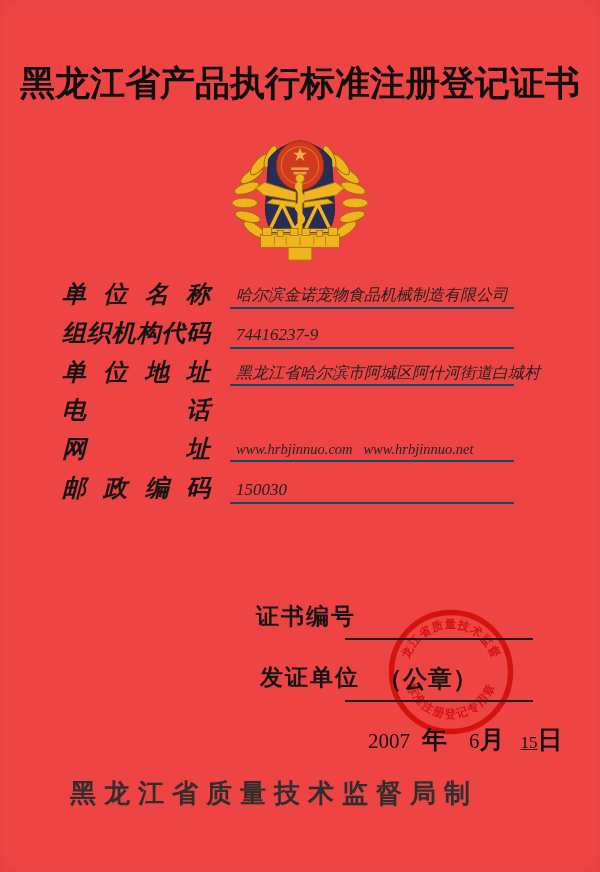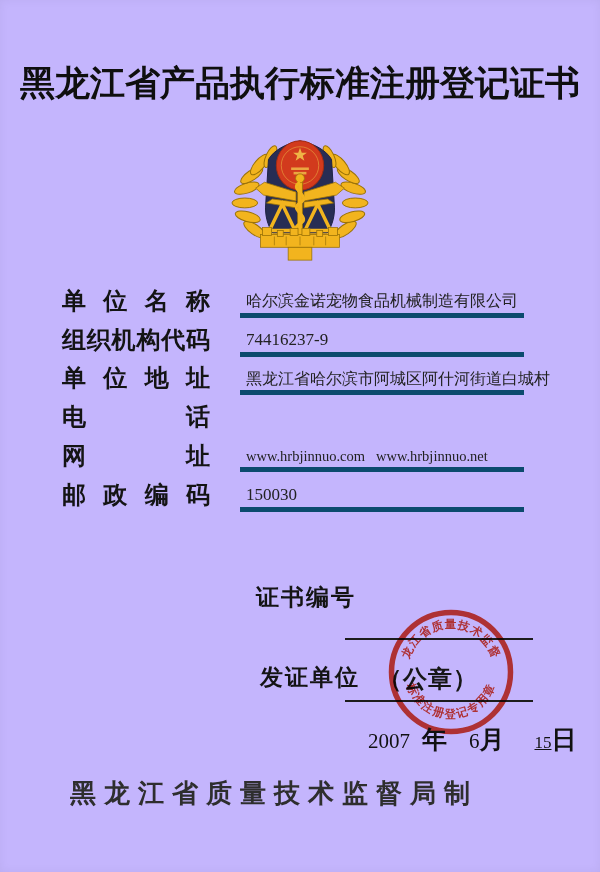--- a/index.html
+++ b/index.html
@@ -1,38 +1,38 @@
 <!DOCTYPE html>
 <html><head>
 <meta charset="utf-8">
 <style>
   html,body{margin:0;padding:0;background:#ffffff;}
   .page{
-    position:relative;width:600px;height:872px;background:#c4b5fd;
+    position:relative;width:600px;height:872px;background:#ef4444;
     font-family:"Liberation Sans",sans-serif;color:#1b1b1b;overflow:hidden;
     box-shadow:inset 0 0 10px rgba(0,0,0,0.05);
   }
   .title{
     position:absolute;top:60px;left:0;width:600px;text-align:center;
     font-family:"Liberation Serif","DejaVu Serif",serif;
     font-size:35px;font-weight:900;letter-spacing:0px;color:#0f0f0f;
     white-space:nowrap;
   }
   .emblem{position:absolute;left:231px;top:132px;}
   .fields{position:absolute;left:62px;top:285px;width:472px;}
-  .frow{display:flex;align-items:center;height:38.8px;}
+  .frow{display:flex;align-items:flex-start;height:38.8px;font-style:italic;}
   .f-label{
     width:148px;flex:0 0 148px;
     font-size:24px;font-weight:bold;line-height:1.05;
     text-align:justify;text-align-last:justify;
     color:#141414;position:relative;top:-4px;
   }
   .f-value{
-    margin-left:30px;width:278px;flex:0 0 278px;
-    border-bottom:5px solid #0c4a6e;
+    margin-left:20px;width:278px;flex:0 0 278px;
+    border-bottom:2px solid #0c4a6e;
     font-family:"Liberation Serif","DejaVu Serif",serif;
     font-size:16px;line-height:1.3;padding:0 0 1px 6px;
     white-space:pre;overflow:visible;color:#222;
   }
   .frow.num .f-value{font-size:17px;}
   .frow.url .f-value{font-size:14.5px;}
   .cert-label{
     position:absolute;font-size:23px;font-weight:bold;color:#141414;
     letter-spacing:2px;white-space:nowrap;
   }
@@ -42,21 +42,21 @@
     font-size:24px;font-weight:bold;color:#161616;letter-spacing:1px;white-space:nowrap;
   }
   .seal{position:absolute;left:384px;top:605px;opacity:.9;mix-blend-mode:multiply;}
   .date-row{
     position:absolute;left:368px;top:723px;display:flex;align-items:baseline;
     white-space:nowrap;color:#111;
   }
   .d-num{font-family:"Liberation Serif","DejaVu Serif",serif;font-size:21px;}
   .d-num.small{font-size:17px;}
   .d-unit{font-size:25px;font-weight:bold;}
-  .gap-a{margin-left:12px;} .gap-b{margin-left:22px;} .gap-c{margin-left:30px;text-decoration:underline;}
+  .gap-a{margin-left:12px;} .gap-b{margin-left:22px;} .gap-c{margin-left:16px;text-decoration:underline;}
   .footer{
     position:absolute;top:776px;left:0;width:548px;text-align:center;
     font-family:"Liberation Serif","DejaVu Serif",serif;
     font-size:26px;font-weight:600;letter-spacing:8px;color:#2e2e2e;white-space:nowrap;
   }
 </style>
 </head>
 <body>
 
 <div class="page">
@@ -151,21 +151,21 @@
     <div class="frow url">
       <div class="f-label">网址</div>
       <div class="f-value">www.hrbjinnuo.com   www.hrbjinnuo.net</div>
     </div>
     <div class="frow num">
       <div class="f-label">邮政编码</div>
       <div class="f-value">150030</div>
     </div>
   </div>
 
-  <div class="cert-label" style="left:256px;top:582px;">证书编号</div>
+  <div class="cert-label" style="left:256px;top:601px;">证书编号</div>
   <div class="cert-line" style="top:638px;"></div>
 
   <div class="cert-label" style="left:260px;top:662px;">发证单位</div>
   <div class="issuer-value">（公章）</div>
   <div class="cert-line" style="top:700px;"></div>
 
   <svg class="seal" width="134" height="134" viewBox="0 0 134 134" aria-hidden="true">
     <defs>
       <path id="sealTopArc" d="M 24.5 55.6 A 44 44 0 0 1 109.5 55.6"></path>
       <path id="sealBottomArc" d="M 23.3 81.2 A 46 46 0 0 0 110.7 81.2"></path>

